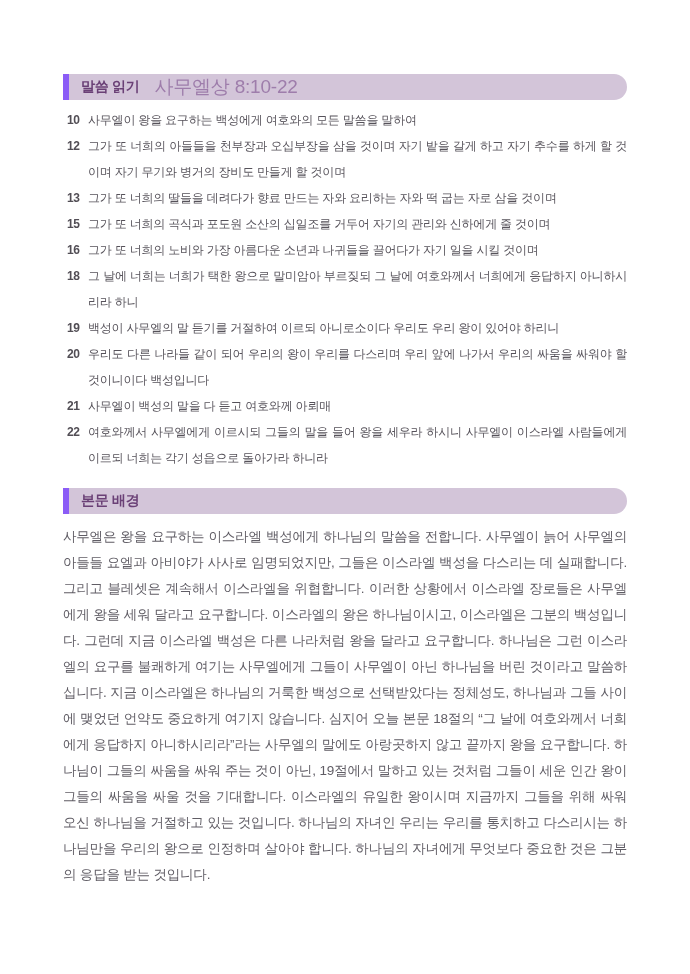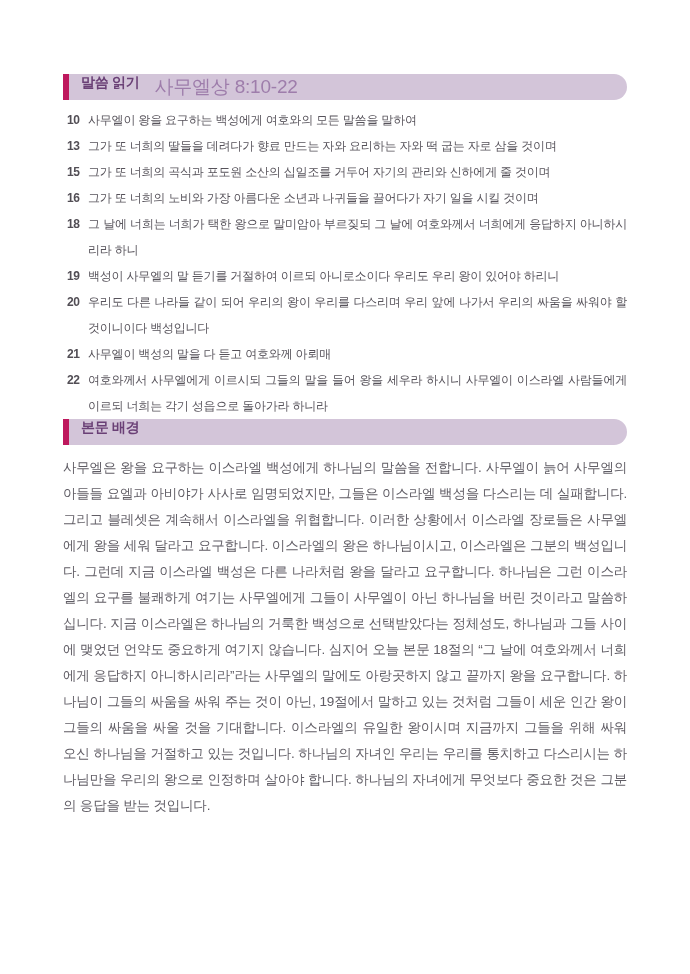--- a/index.html
+++ b/index.html
@@ -17,23 +17,24 @@
   }
   .content {
     position: absolute;
     left: 63px;
     top: 74px;
     width: 564px;
   }
   .section-bar {
     height: 26px;
     background: #d3c5d9;
-    border-left: 6px solid #be185d;
+    border-left: 6px solid #8b5cf6;
     border-radius: 0 13px 13px 0;
     display: flex;
+    align-items: center;
     box-sizing: border-box;
     padding-left: 12px;
   }
   .bar-title {
     font-weight: bold;
     font-size: 14px;
     color: #6a4076;
     letter-spacing: -0.3px;
     white-space: nowrap;
   }
@@ -64,20 +65,21 @@
   .vtext {
     flex: 1 1 auto;
     font-size: 12px;
     line-height: 26px;
     color: #56525a;
     text-align: justify;
     word-break: break-all;
     letter-spacing: -0.2px;
   }
   .background-bar {
+    margin-top: 17px;
   }
   .body-text {
     margin-top: 10px;
     font-size: 13.5px;
     line-height: 26px;
     color: #605d65;
     text-align: justify;
     word-break: break-all;
     letter-spacing: -0.2px;
   }
@@ -90,20 +92,24 @@
 
     <div class="section-bar">
       <span class="bar-title">말씀 읽기</span>
       <span class="bar-ref">사무엘상 8:10-22</span>
     </div>
 
     <div class="verses">
       <div class="verse">
         <span class="vnum">10</span>
         <span class="vtext">사무엘이 왕을 요구하는 백성에게 여호와의 모든 말씀을 말하여</span>
+      </div>
+      <div class="verse">
+        <span class="vnum">12</span>
+        <span class="vtext"> 그가 또 너희의 아들들을 천부장과 오십부장을 삼을 것이며 자기 밭을 갈게 하고 자기 추수를 하게 할 것이며 자기 무기와 병거의 장비도 만들게 할 것이며</span>
       </div>
       <div class="verse">
         <span class="vnum">13</span>
         <span class="vtext">그가 또 너희의 딸들을 데려다가 향료 만드는 자와 요리하는 자와 떡 굽는 자로 삼을 것이며</span>
       </div>
       <div class="verse">
         <span class="vnum">15</span>
         <span class="vtext">그가 또 너희의 곡식과 포도원 소산의 십일조를 거두어 자기의 관리와 신하에게 줄 것이며</span>
       </div>
       <div class="verse">

